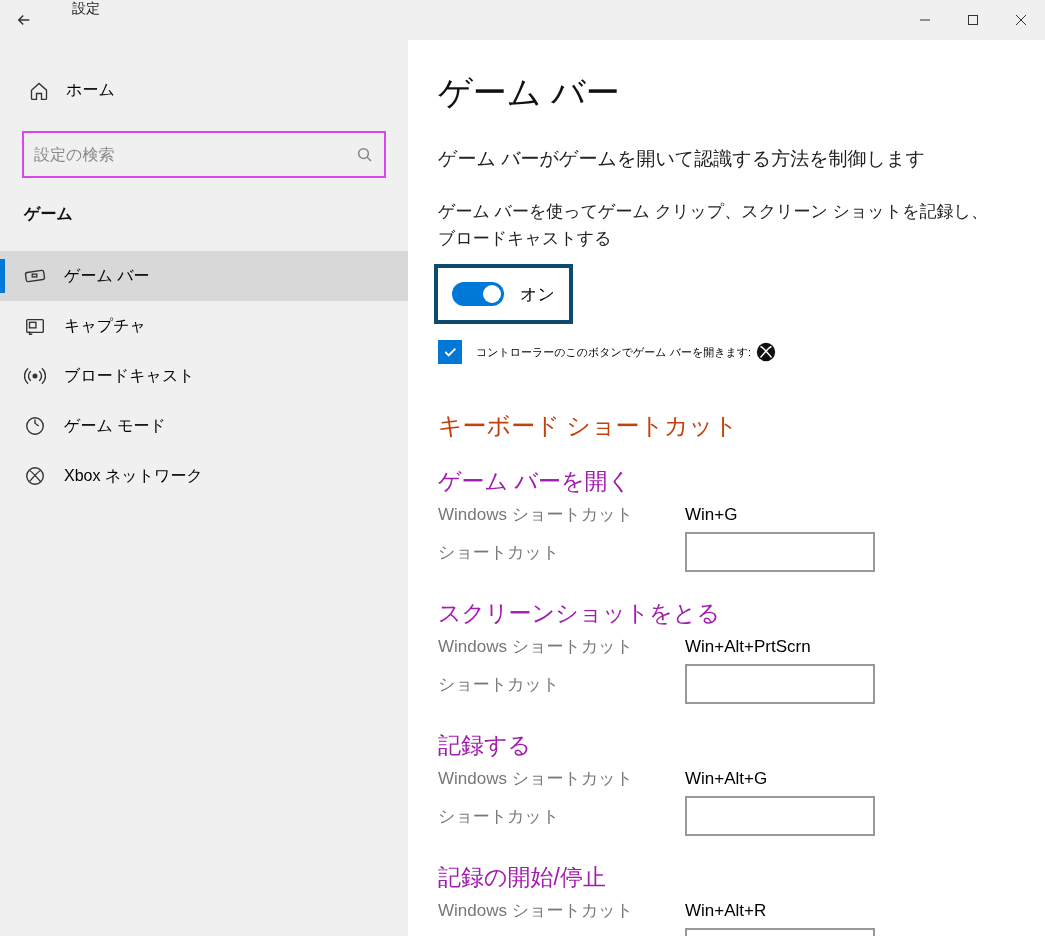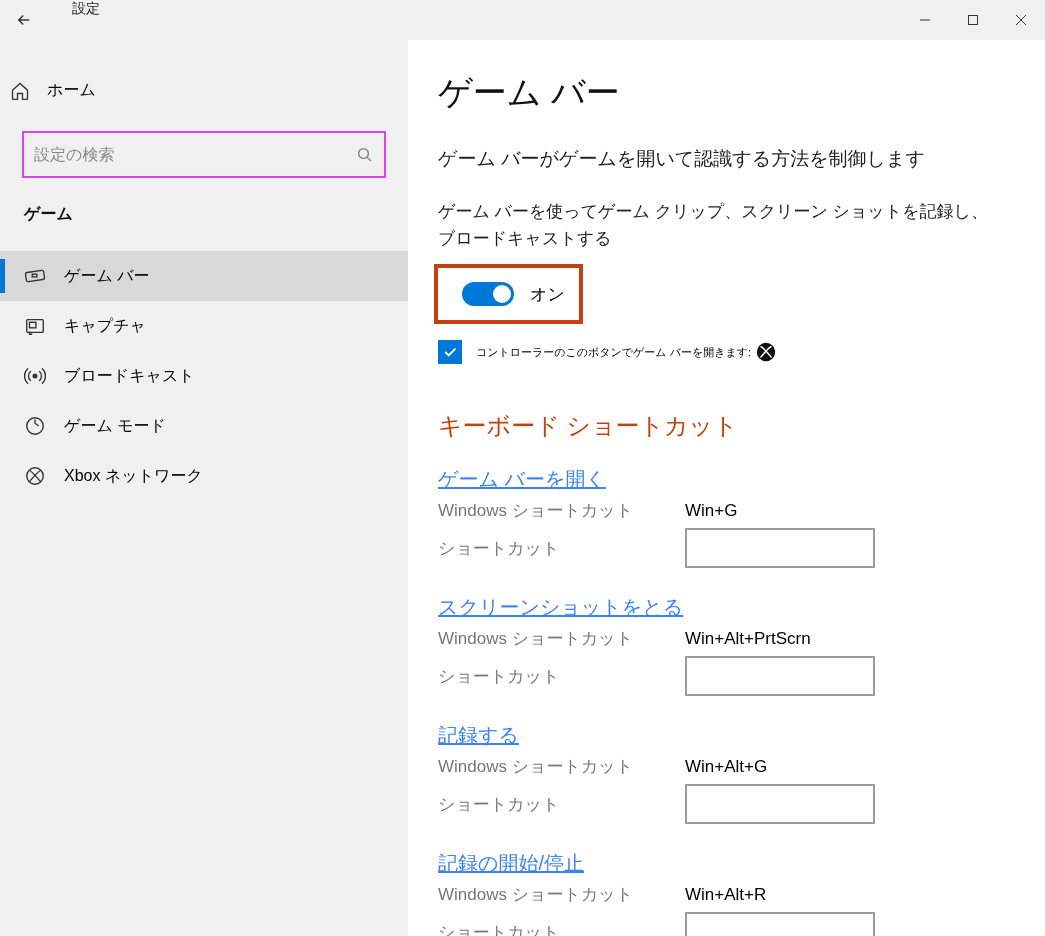--- a/index.html
+++ b/index.html
@@ -63,21 +63,21 @@
     .sidebar {
       width: 408px;
       background: #f0f0f0;
       padding-top: 28px;
       display: flex;
       flex-direction: column;
     }
     .home-row {
       display: flex;
       align-items: flex-end;
-      padding: 12px 9px;
+      padding: 12px 28px;
       font-size: 16px;
       cursor: pointer;
     }
     .home-row .icon-slot {
       width: 22px;
       margin-right: 16px;
       display: flex;
       align-items: center;
       justify-content: center;
     }
@@ -164,22 +164,22 @@
       color: #222;
       margin-bottom: 26px;
     }
     .toggle-desc {
       font-size: 17px;
       color: #222;
       line-height: 1.6;
       margin-bottom: 12px;
     }
     .toggle-highlight {
-      border: 4px solid #c2410c;
-      padding: 14px 14px 14px 24px;
+      border: 4px solid #0c4a6e;
+      padding: 14px 14px 14px 14px;
       display: inline-flex;
       align-items: center;
       margin-bottom: 10px;
       margin-left: -4px;
     }
     .toggle {
       width: 52px;
       height: 24px;
       background: #0078d7;
       border-radius: 12px;
@@ -231,24 +231,23 @@
       font-size: 24px;
       font-weight: 400;
       margin-top: 46px;
       margin-bottom: 24px;
       color: #c2410c;
     }
     .shortcut-block {
       margin-bottom: 26px;
     }
     .shortcut-name {
-      font-size: 20px;
-      color: #3b82f6;
+      font-size: 23px;
+      color: #a21caf;
       margin-bottom: 6px;
-      text-decoration: underline;
     }
     .shortcut-row {
       display: flex;
       align-items: center;
       margin-bottom: 6px;
       gap: 32px;
     }
     .shortcut-label {
       width: 215px;
       font-size: 17px;

